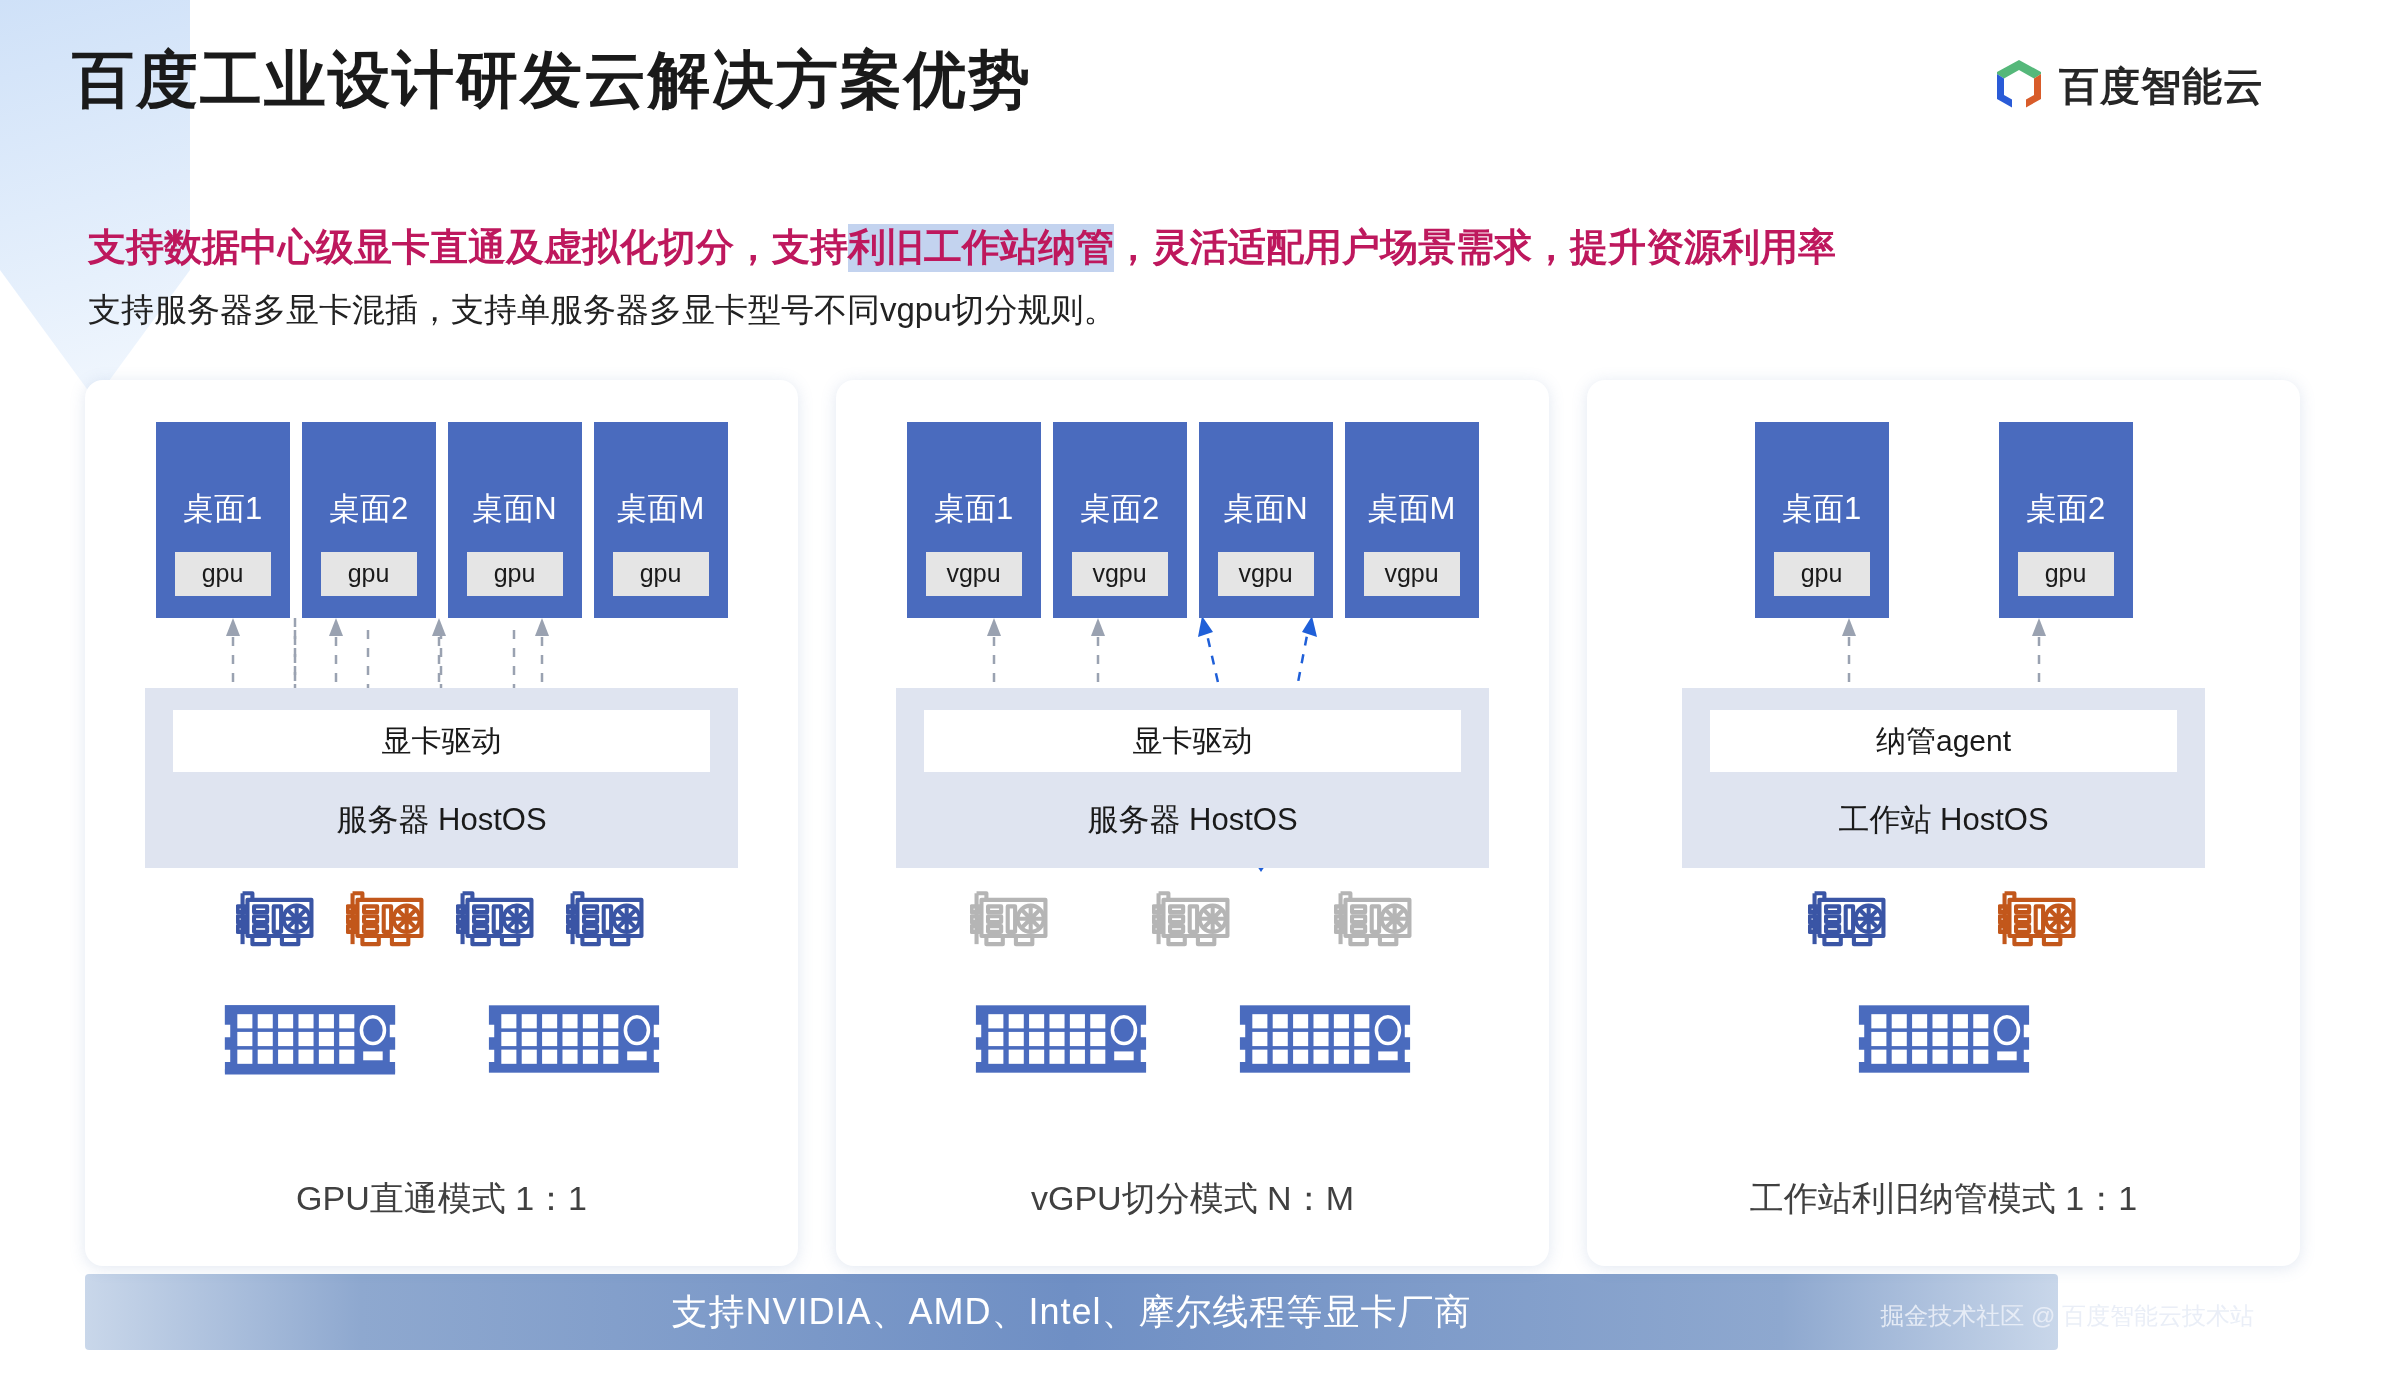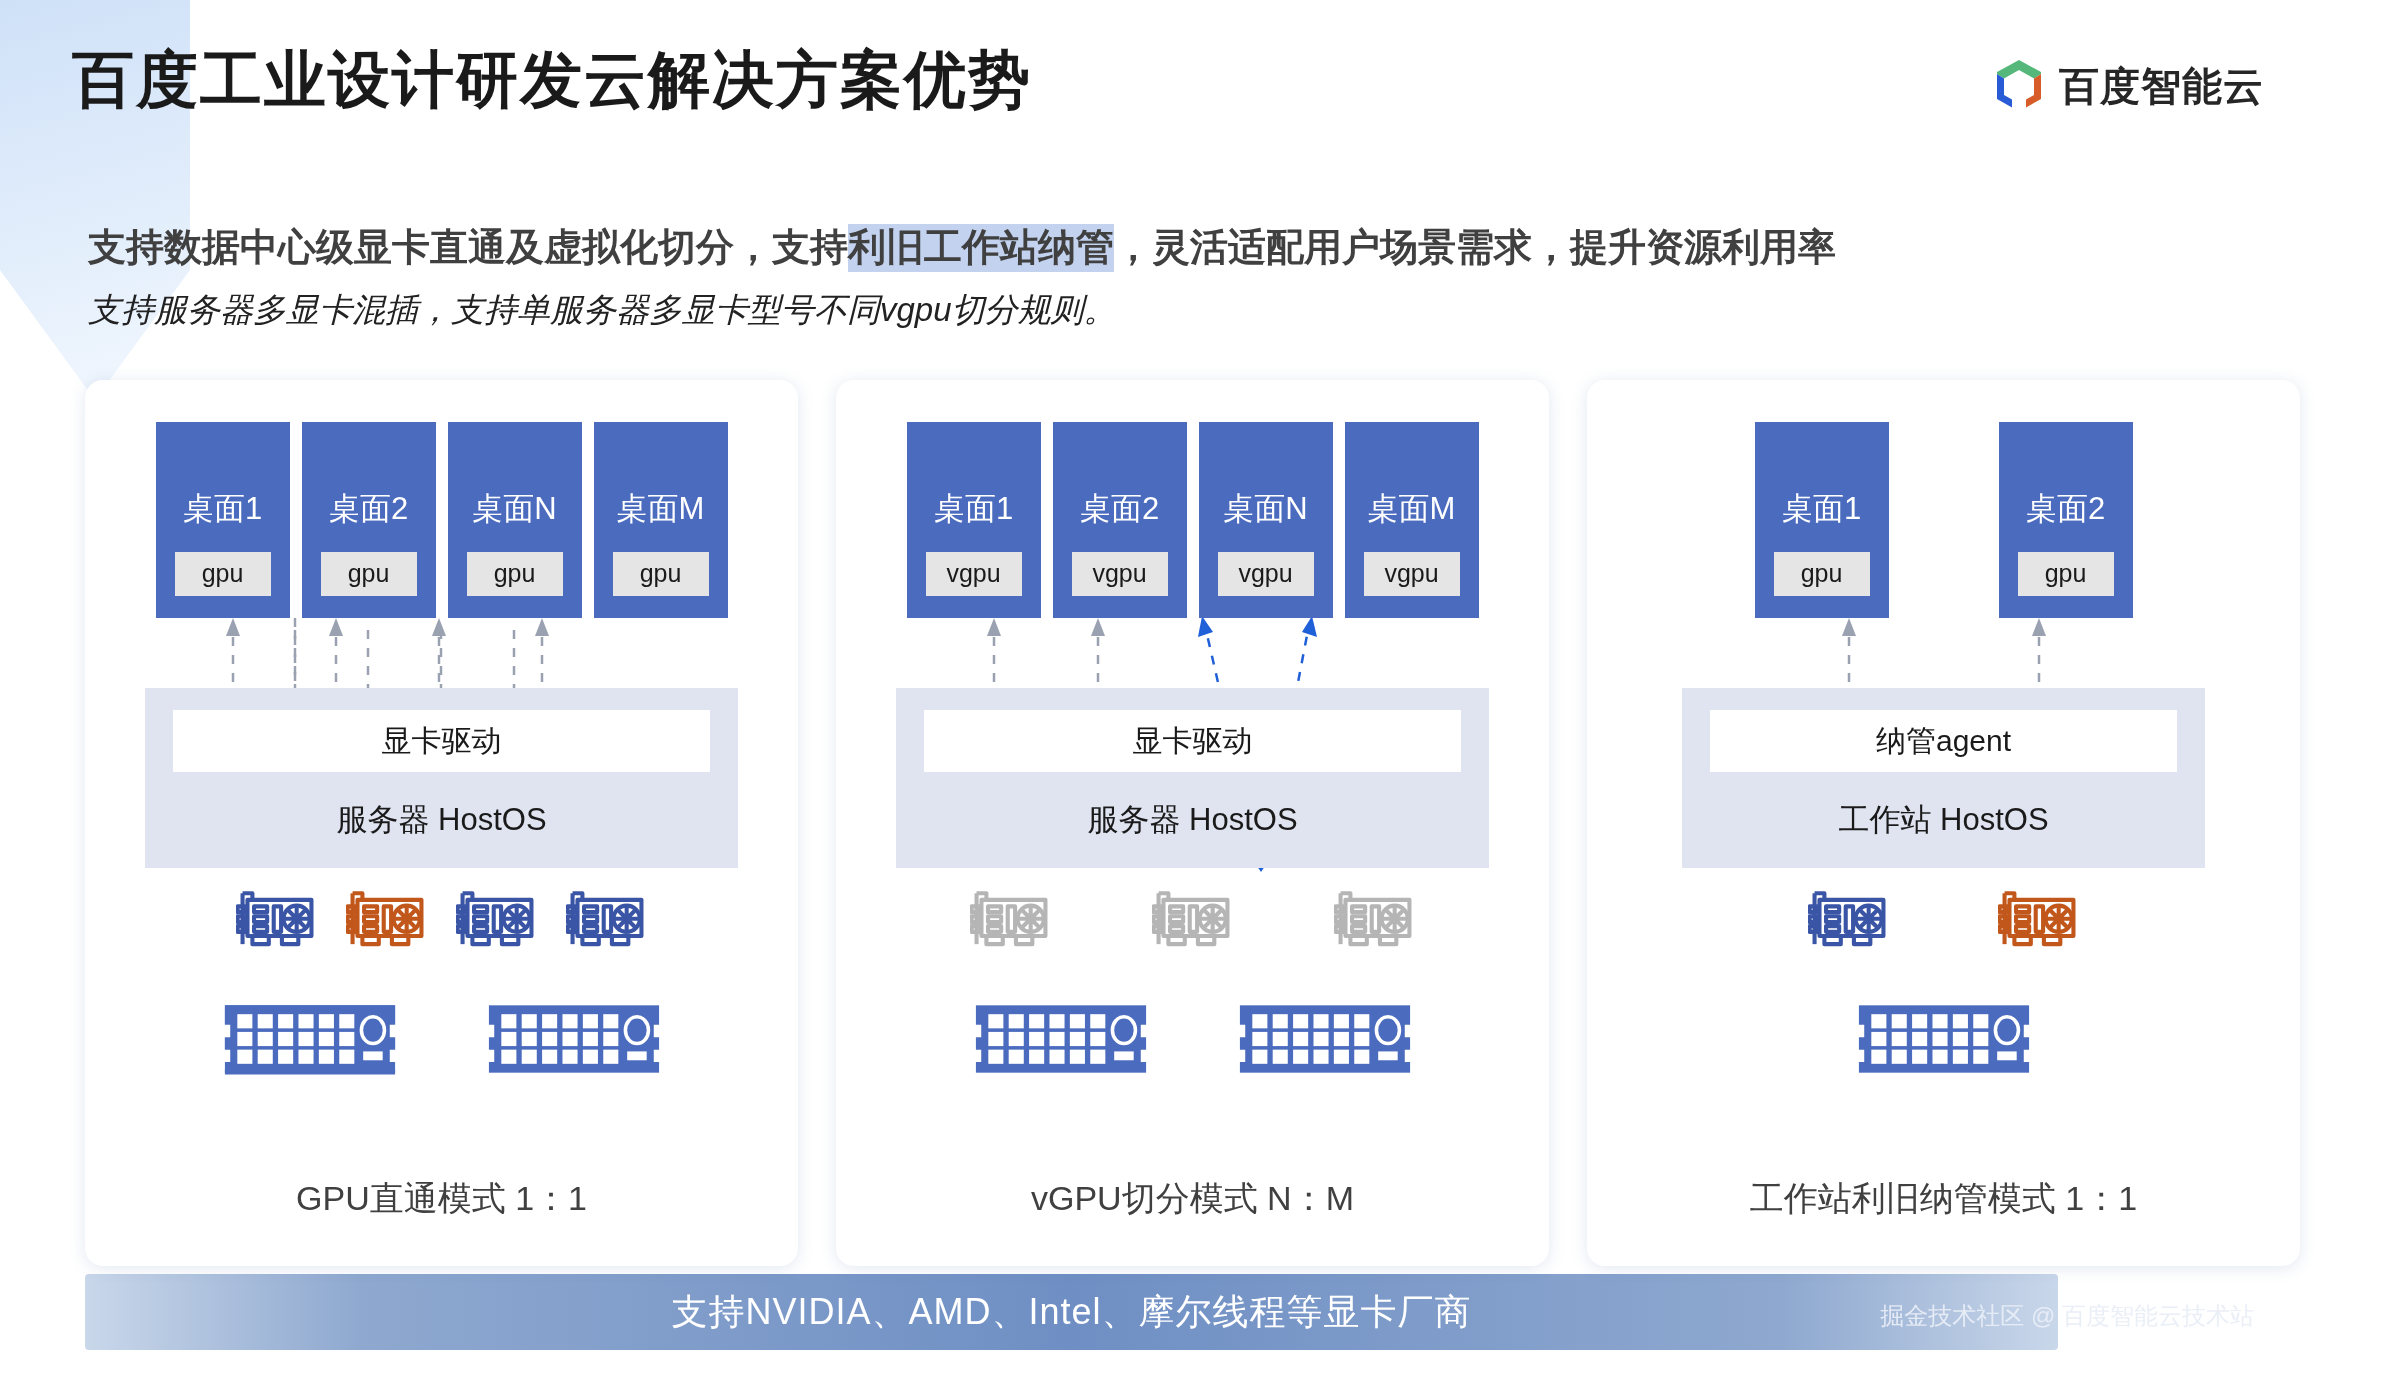--- a/index.html
+++ b/index.html
@@ -57,38 +57,37 @@
   .brand-logo { width: 52px; height: 56px; display:block; }
   .brand-text {
     font-size: 40px; font-weight: 700; color: #262626; letter-spacing: 1px;
     white-space: nowrap;
   }
   
   .headline {
     position: absolute;
     left: 88px; top: 222px;
     font-size: 38px; font-weight: 700;
-    color: #404040;
+    color: #be185d;
     white-space: nowrap;
     letter-spacing: 0px;
     z-index: 5;
   }
   .headline .hl {
     background: #c3d3ef;
     padding: 2px 0 4px 0;
   }
   .subline {
     position: absolute;
     left: 88px; top: 288px;
     font-size: 33px;
     color: #222222;
     white-space: nowrap;
     letter-spacing: 0px;
     z-index: 5;
-    font-style: italic;
   }
   
   .panels {
     position: absolute;
     left: 85px; top: 380px;
     width: 2215px; height: 886px;
     display: flex;
     gap: 38px;
     z-index: 4;
   }

